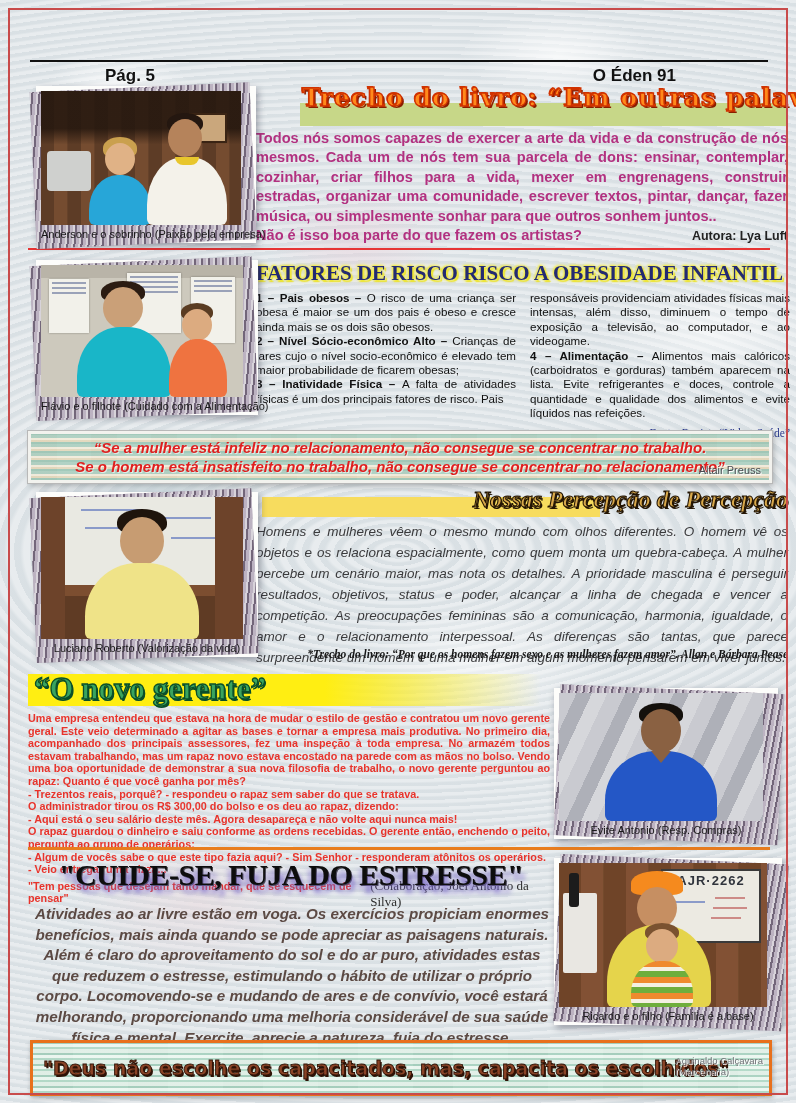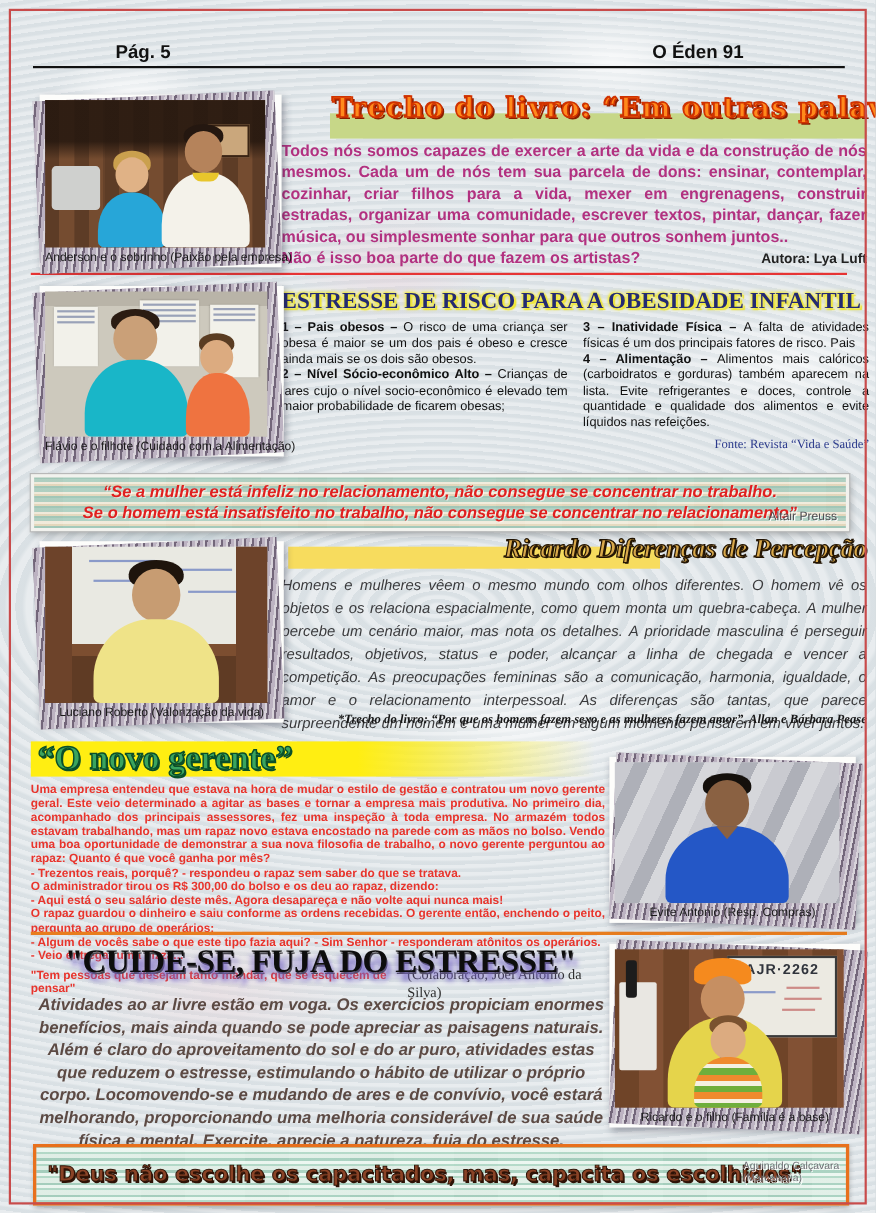--- a/index.html
+++ b/index.html
@@ -14,21 +14,21 @@
       radial-gradient(ellipse 180px 90px at 20% 45%, rgba(210,225,230,.8), transparent 60%),
       radial-gradient(ellipse 220px 110px at 60% 60%, rgba(255,255,255,.55), transparent 60%),
       radial-gradient(ellipse 200px 120px at 25% 82%, rgba(235,210,215,.4), transparent 65%),
       radial-gradient(ellipse 240px 120px at 80% 88%, rgba(255,255,255,.6), transparent 60%),
       repeating-radial-gradient(ellipse 90px 40px at 50% 50%, rgba(255,255,255,.18) 0 6px, rgba(175,190,198,.18) 10px 16px);
   }
   .page-border{position:absolute;inset:8px;border:2px solid #c84b4b;pointer-events:none;z-index:40;}
   .abs{position:absolute;}
 
   
-  .hdr-label{font-size:17px;font-weight:bold;color:#111;}
+  .hdr-label{font-size:17px;font-weight:bold;color:#111;margin-top:28px;}
   .hdr-rule{height:2px;background:#111;}
 
   
   .photo-card{position:absolute;background:#fdfdfb;padding:5px 5px 1px;box-shadow:2px 3px 7px rgba(40,40,60,.4);z-index:3;}
   .photo-card::before{content:"";position:absolute;inset:0;z-index:-1;
     background-color:#9d92a3;
     background-image:repeating-linear-gradient(98deg, rgba(255,255,255,.6) 0 2px, rgba(80,66,88,.55) 2px 4px, rgba(205,196,210,.65) 4px 7px);
   }
   .tilt-l::before{transform:rotate(-2.6deg) translate(-3px,1px);}
   .tilt-r::before{transform:rotate(2.6deg) translate(3px,1px);}
@@ -179,42 +179,43 @@
       <div class="hair" style="left:60px;top:16px;width:44px;height:22px;background:#2b1c12;"></div>
       <div class="head" style="left:62px;top:22px;width:40px;height:42px;background:#caa078;"></div>
       <div class="torso" style="left:36px;top:62px;width:94px;height:70px;background:#19b6c8;"></div>
       <div class="hair" style="left:140px;top:38px;width:32px;height:18px;background:#5a3c22;"></div>
       <div class="head" style="left:141px;top:44px;width:30px;height:32px;background:#dcab80;"></div>
       <div class="torso" style="left:128px;top:74px;width:58px;height:58px;background:#ef7340;"></div>
     </div>
     <div class="caption">Flávio e o filhote (Cuidado com a Alimentação)</div>
   </div>
 
-  <div class="abs title2" style="left:256px;top:261px;">ESTRESSE DE RISCO PARA A OBESIDADE INFANTIL</div>
+  <div class="abs title2" style="left:256px;top:261px;">FATORES DE RISCO RISCO A OBESIDADE INFANTIL</div>
 
   <div class="abs" style="left:256px;top:291px;width:534px;">
     <div class="cols2">
       <p><b>1 – Pais obesos – </b><span>O risco de uma criança ser obesa é maior se um dos pais é obeso e cresce ainda mais se os dois são obesos.</span></p>
       <p><b>2 – Nível Sócio-econômico Alto – </b><span>Crianças de lares cujo o nível socio-econômico é elevado tem maior probabilidade de ficarem obesas;</span></p>
       <p><b>3 – Inatividade Física – </b><span>A falta de atividades físicas é um dos principais fatores de risco. Pais</span></p>
+      <p><span>responsáveis providenciam atividades físicas mais intensas, além disso, diminuem o tempo de exposição a televisão, ao computador, e ao videogame.</span></p>
       <p><b>4 – Alimentação – </b><span>Alimentos mais calóricos (carboidratos e gorduras) também aparecem na lista. Evite refrigerantes e doces, controle a quantidade e qualidade dos alimentos e evite líquidos nas refeições.</span></p>
     </div>
     <div class="fonte" style="margin-top:6px;">Fonte: Revista “Vida e Saúde”</div>
   </div>
 
   <div class="abs qbar1" style="left:28px;top:431px;width:738px;height:46px;">
     <div class="qbar1-text">
       <span>“Se a mulher está infeliz no relacionamento, não consegue se concentrar no trabalho.</span><br>
       <span>Se o homem está insatisfeito no trabalho, não consegue se concentrar no relacionamento”</span>
     </div>
     <div class="qbar1-author">Altair Preuss</div>
   </div>
 
   <div class="abs band3" style="left:262px;top:497px;width:338px;height:20px;"></div>
-  <div class="abs title3" style="left:300px;top:486px;width:488px;">Ricardo Diferenças de Percepção</div>
+  <div class="abs title3" style="left:300px;top:486px;width:488px;">Nossas Percepção de Percepção</div>
 
   <div class="photo-card tilt-l" style="left:36px;top:492px;width:212px;">
     <div class="photo-img ph3" style="width:202px;height:142px;">
       <div class="scribble b" style="left:40px;top:12px;width:60px;"></div>
       <div class="scribble b" style="left:120px;top:20px;width:50px;"></div>
       <div class="scribble b" style="left:44px;top:30px;width:40px;"></div>
       <div class="scribble b" style="left:130px;top:40px;width:44px;"></div>
       <div class="hair" style="left:76px;top:12px;width:50px;height:26px;background:#1e140c;"></div>
       <div class="head" style="left:79px;top:20px;width:44px;height:48px;background:#c79c72;"></div>
       <div class="torso" style="left:44px;top:66px;width:114px;height:76px;background:#efe388;"></div>

